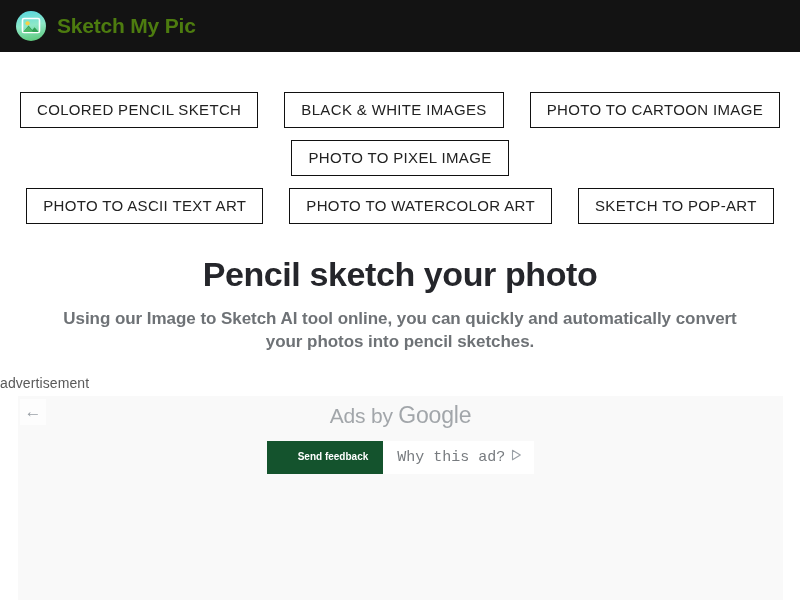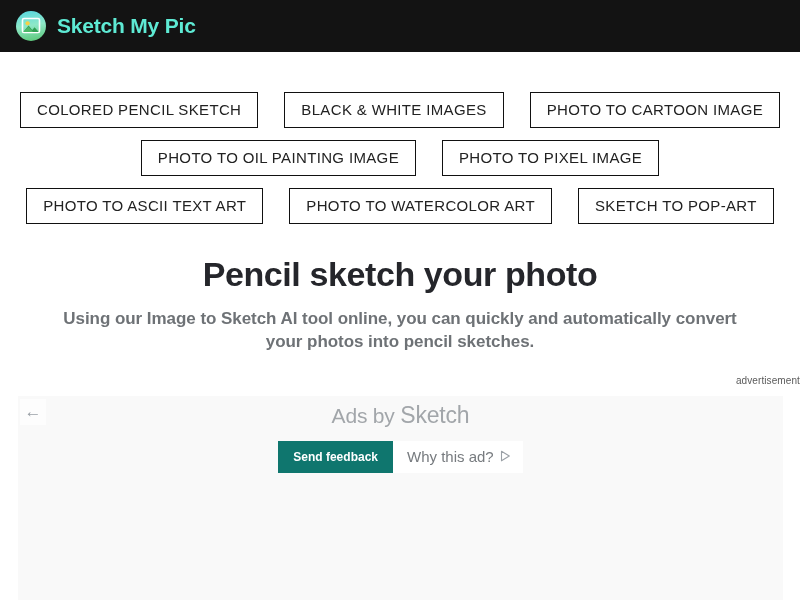--- a/index.html
+++ b/index.html
@@ -28,21 +28,21 @@
     width: 30px;
     height: 30px;
     border-radius: 50%;
     background: linear-gradient(170deg, #55d6e0 0%, #8ee8c8 48%, #57c472 100%);
     position: relative;
     flex: 0 0 auto;
     overflow: hidden;
   }
   .logo-mark svg { position: absolute; left: 5px; top: 5px; }
   .logo-text {
-    color: #5eead4;
+    color: #4d7c0f;
     font-size: 21px;
     font-weight: bold;
     letter-spacing: -0.2px;
     margin-left: 11px;
     white-space: nowrap;
   }
 
   
   .cat-rows {
     padding-top: 40px;
@@ -86,22 +86,22 @@
     font-weight: bold;
     color: #6e7276;
     line-height: 1.36;
     margin: 13px auto 0 auto;
     width: 710px;
     letter-spacing: -0.05px;
   }
 
   
   .ad-label {
-    text-align: right;
-    font-size: 10px;
+    text-align: left;
+    font-size: 14px;
     color: #5a5a5a;
     margin-top: 22px;
     letter-spacing: 0.1px;
   }
   .ad-panel {
     position: absolute;
     left: 18px;
     top: 396px;
     width: 765px;
     height: 204px;
@@ -131,38 +131,38 @@
   .ads-by .g-word {
     font-size: 23px;
     color: #a2a6aa;
   }
   .ad-buttons {
     display: flex;
     justify-content: center;
     margin-top: 12px;
   }
   .btn-feedback {
-    background: #0f766e;
+    background: #14532d;
     color: #ffffff;
-    font-size: 12px;
-    font-weight: bold;
-    padding: 8px 15px 9px 15px;
+    font-size: 10px;
+    font-weight: bold;
+    padding: 8px 15px 9px 31px;
     line-height: 1;
     border: none;
     font-family: "Liberation Sans", sans-serif;
     cursor: pointer;
   }
   .btn-whyad {
     background: #ffffff;
     color: #777b7f;
     font-size: 15px;
     padding: 8px 12px 9px 14px;
     line-height: 1;
     border: none;
-    font-family: Liberation Sans, sans-serif;
+    font-family: Liberation Mono, monospace;
     cursor: pointer;
     display: flex;
     align-items: center;
     gap: 6px;
   }
 </style>
 </head>
 <body>
 
 <div class="header">
@@ -179,21 +179,20 @@
 
 <div class="cat-rows">
 
   <div class="cat-row">
     <button class="cat-btn">COLORED PENCIL SKETCH</button>
     <button class="cat-btn">BLACK &amp; WHITE IMAGES</button>
     <button class="cat-btn">PHOTO TO CARTOON IMAGE</button>
   </div>
 
   <div class="cat-row">
-    <button class="cat-btn">PHOTO TO OIL PAINTING IMAGE</button>
     <button class="cat-btn">PHOTO TO PIXEL IMAGE</button>
   </div>
 
   <div class="cat-row">
     <button class="cat-btn">PHOTO TO ASCII TEXT ART</button>
     <button class="cat-btn">PHOTO TO WATERCOLOR ART</button>
     <button class="cat-btn">SKETCH TO POP-ART</button>
   </div>
 
 </div>
@@ -203,21 +202,21 @@
   <p class="hero-sub">Using our Image to Sketch AI tool online, you can quickly and automatically convert your photos into pencil sketches.</p>
 </div>
 
 <div class="ad-label">advertisement</div>
 
 <div class="ad-panel">
 
   <div class="ad-back-arrow">←</div>
 
   <div class="ads-by">
-    <span>Ads by </span><span class="g-word">Sketch</span>
+    <span>Ads by </span><span class="g-word">Google</span>
   </div>
 
   <div class="ad-buttons">
     <button class="btn-feedback">Send feedback</button>
     <button class="btn-whyad">
       <span>Why this ad?</span>
       <span>
         <svg width="11" height="12" viewBox="0 0 11 12" xmlns="http://www.w3.org/2000/svg">
           <path d="M1.5 1.2 L9.3 6 L1.5 10.8 Z" fill="none" stroke="#9aa0a6" stroke-width="1.1" stroke-linejoin="round"></path>
         </svg>

